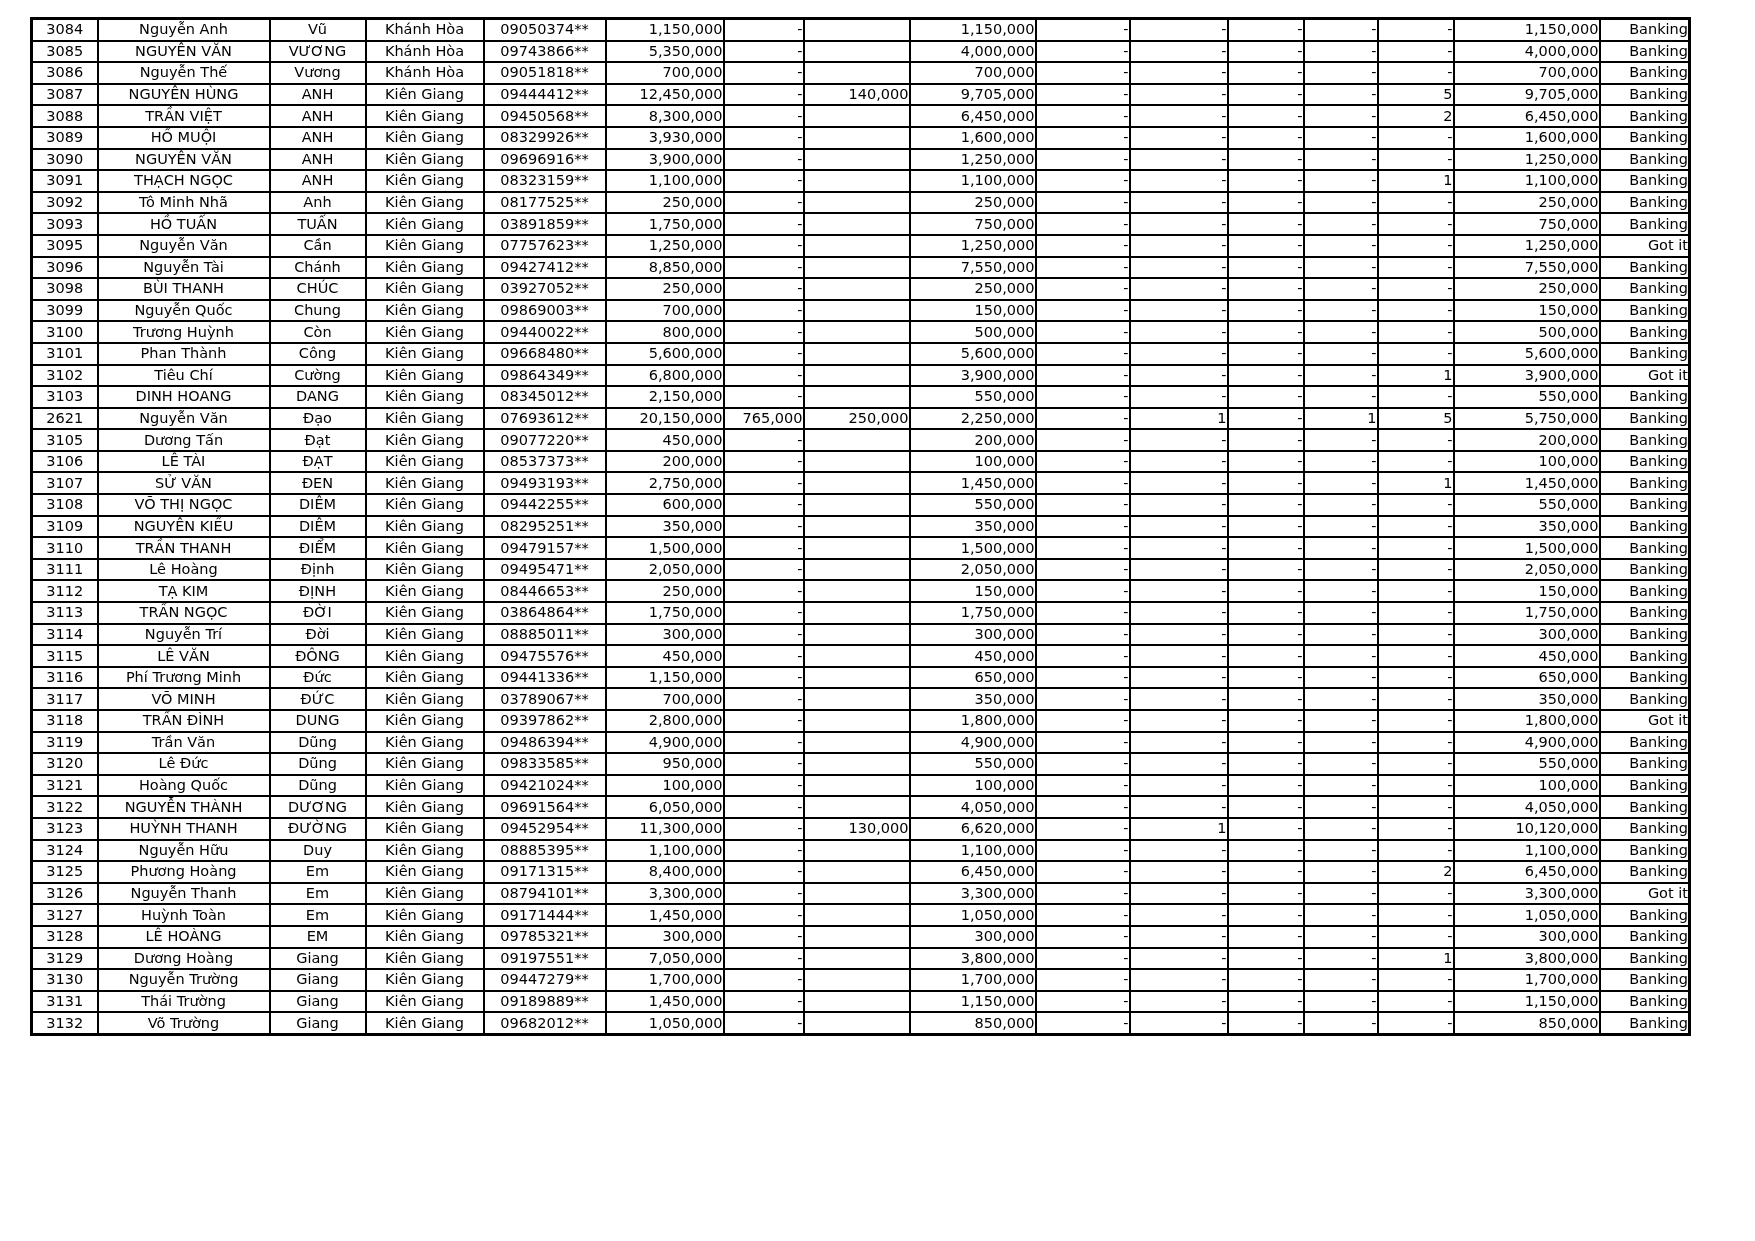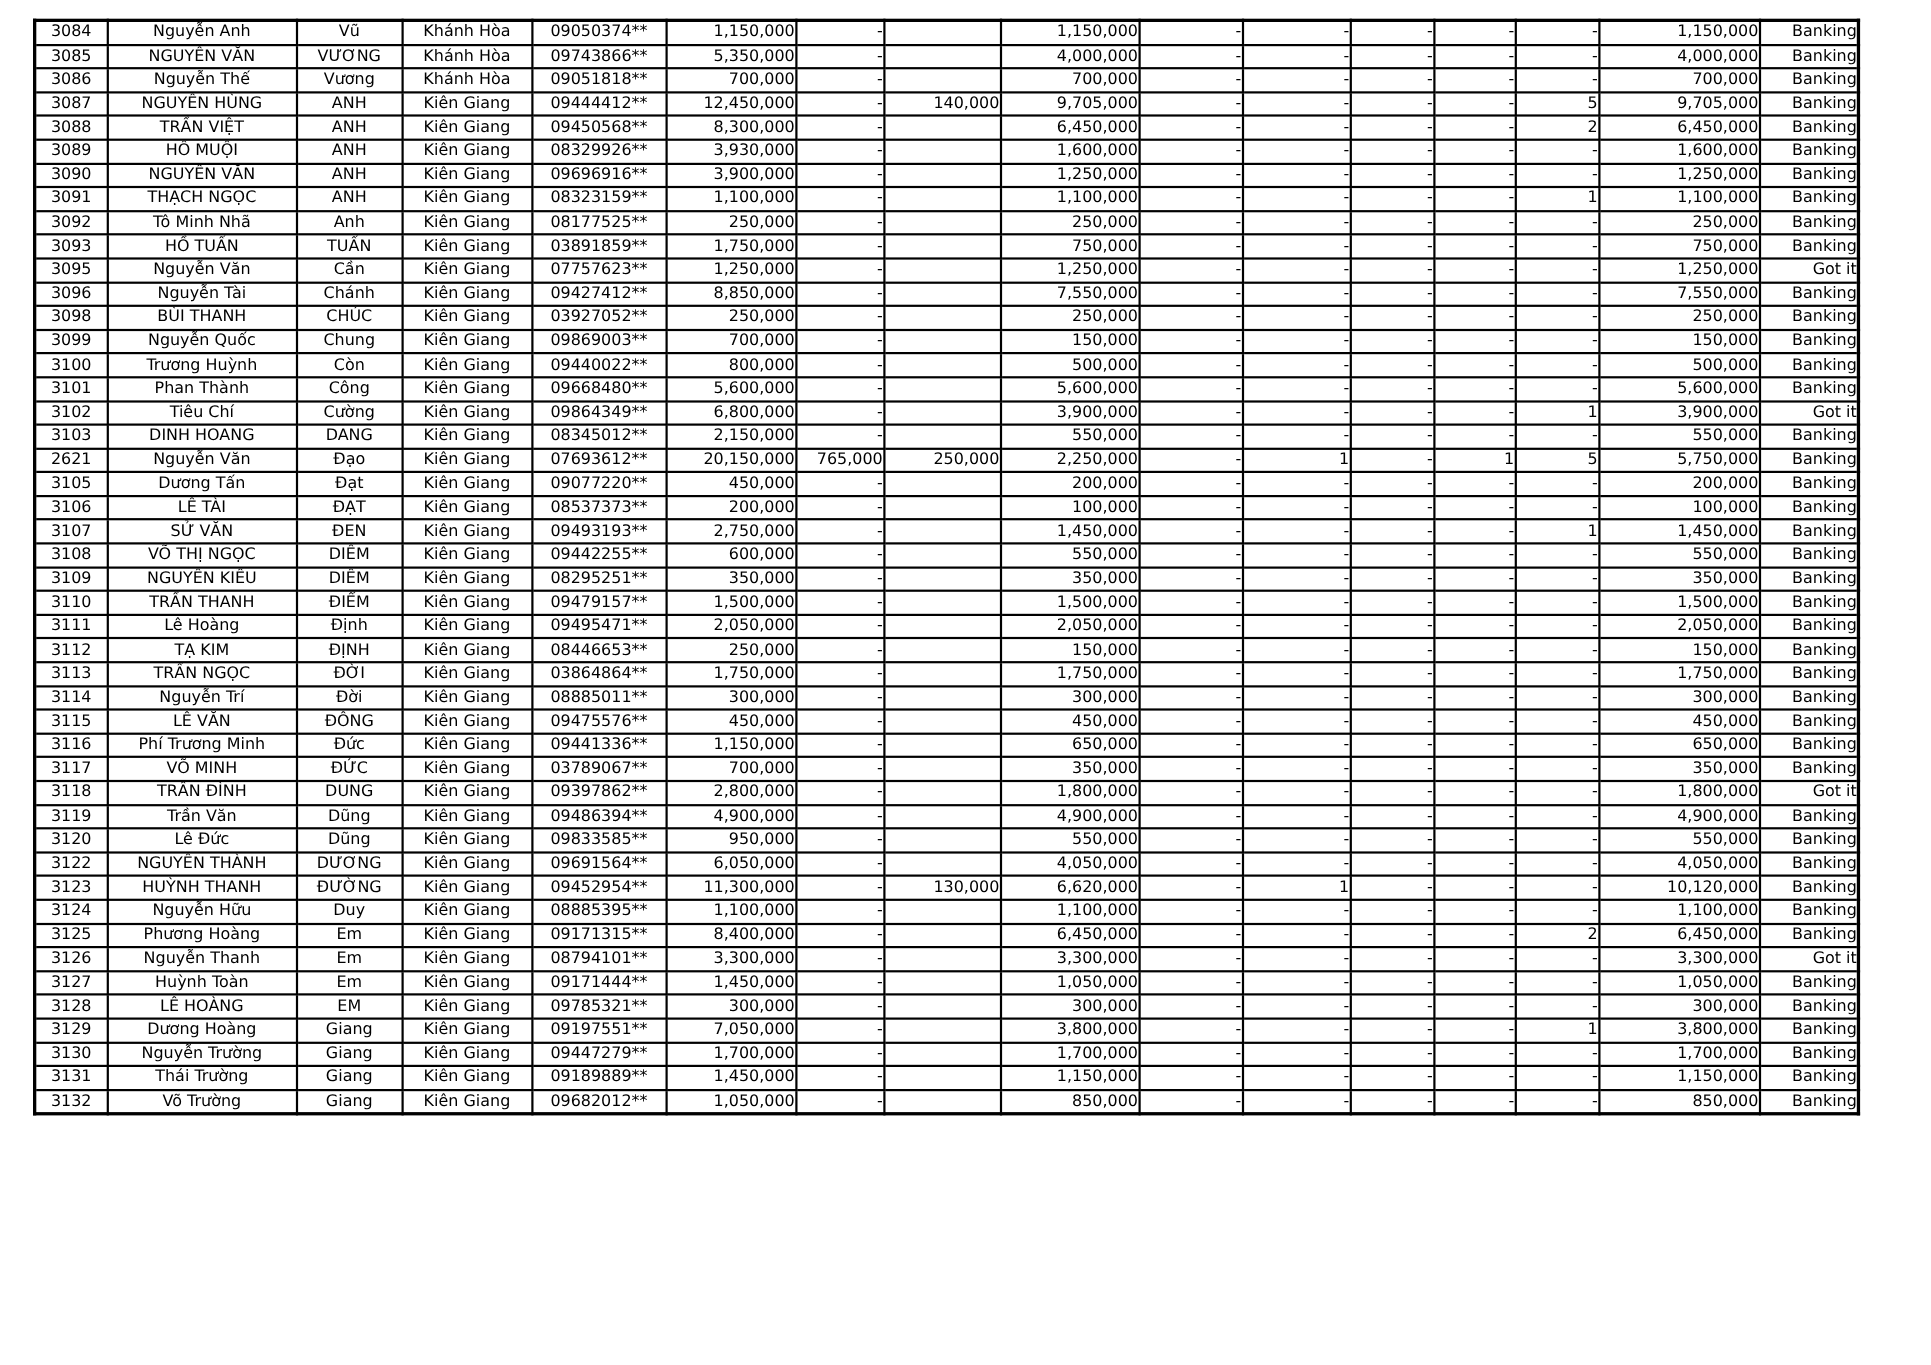--- a/index.html
+++ b/index.html
@@ -686,20 +686,38 @@
           <td class="a-r">550,000</td>
           <td class="a-n">-</td>
           <td class="a-n">-</td>
           <td class="a-n">-</td>
           <td class="a-n">-</td>
           <td class="a-n">-</td>
           <td class="a-r">550,000</td>
           <td class="a-l">Banking</td>
         </tr>
         <tr>
+          <td class="a-c">3121</td>
+          <td class="a-c">Hoàng Quốc</td>
+          <td class="a-c">Dũng</td>
+          <td class="a-c">Kiên Giang</td>
+          <td class="a-c">09421024**</td>
+          <td class="a-r">100,000</td>
+          <td class="a-n">-</td>
+          <td class="a-r"></td>
+          <td class="a-r">100,000</td>
+          <td class="a-n">-</td>
+          <td class="a-n">-</td>
+          <td class="a-n">-</td>
+          <td class="a-n">-</td>
+          <td class="a-n">-</td>
+          <td class="a-r">100,000</td>
+          <td class="a-l">Banking</td>
+        </tr>
+        <tr>
           <td class="a-c">3122</td>
           <td class="a-c">NGUYỄN THÀNH</td>
           <td class="a-c">DƯƠNG</td>
           <td class="a-c">Kiên Giang</td>
           <td class="a-c">09691564**</td>
           <td class="a-r">6,050,000</td>
           <td class="a-n">-</td>
           <td class="a-r"></td>
           <td class="a-r">4,050,000</td>
           <td class="a-n">-</td>

